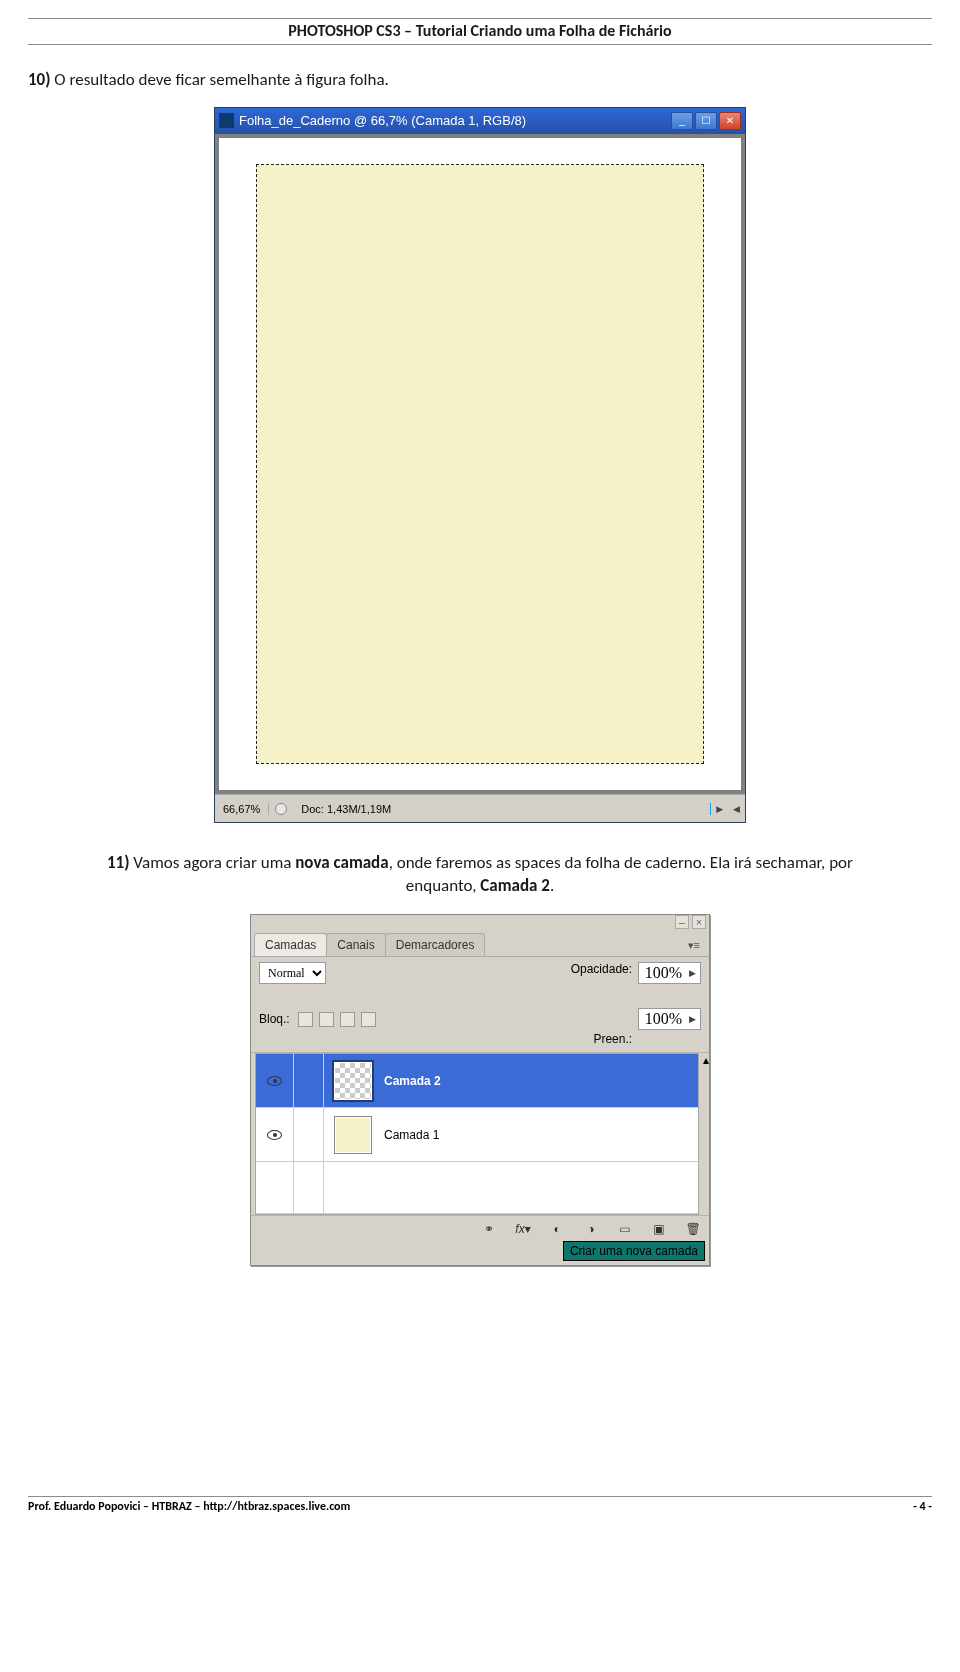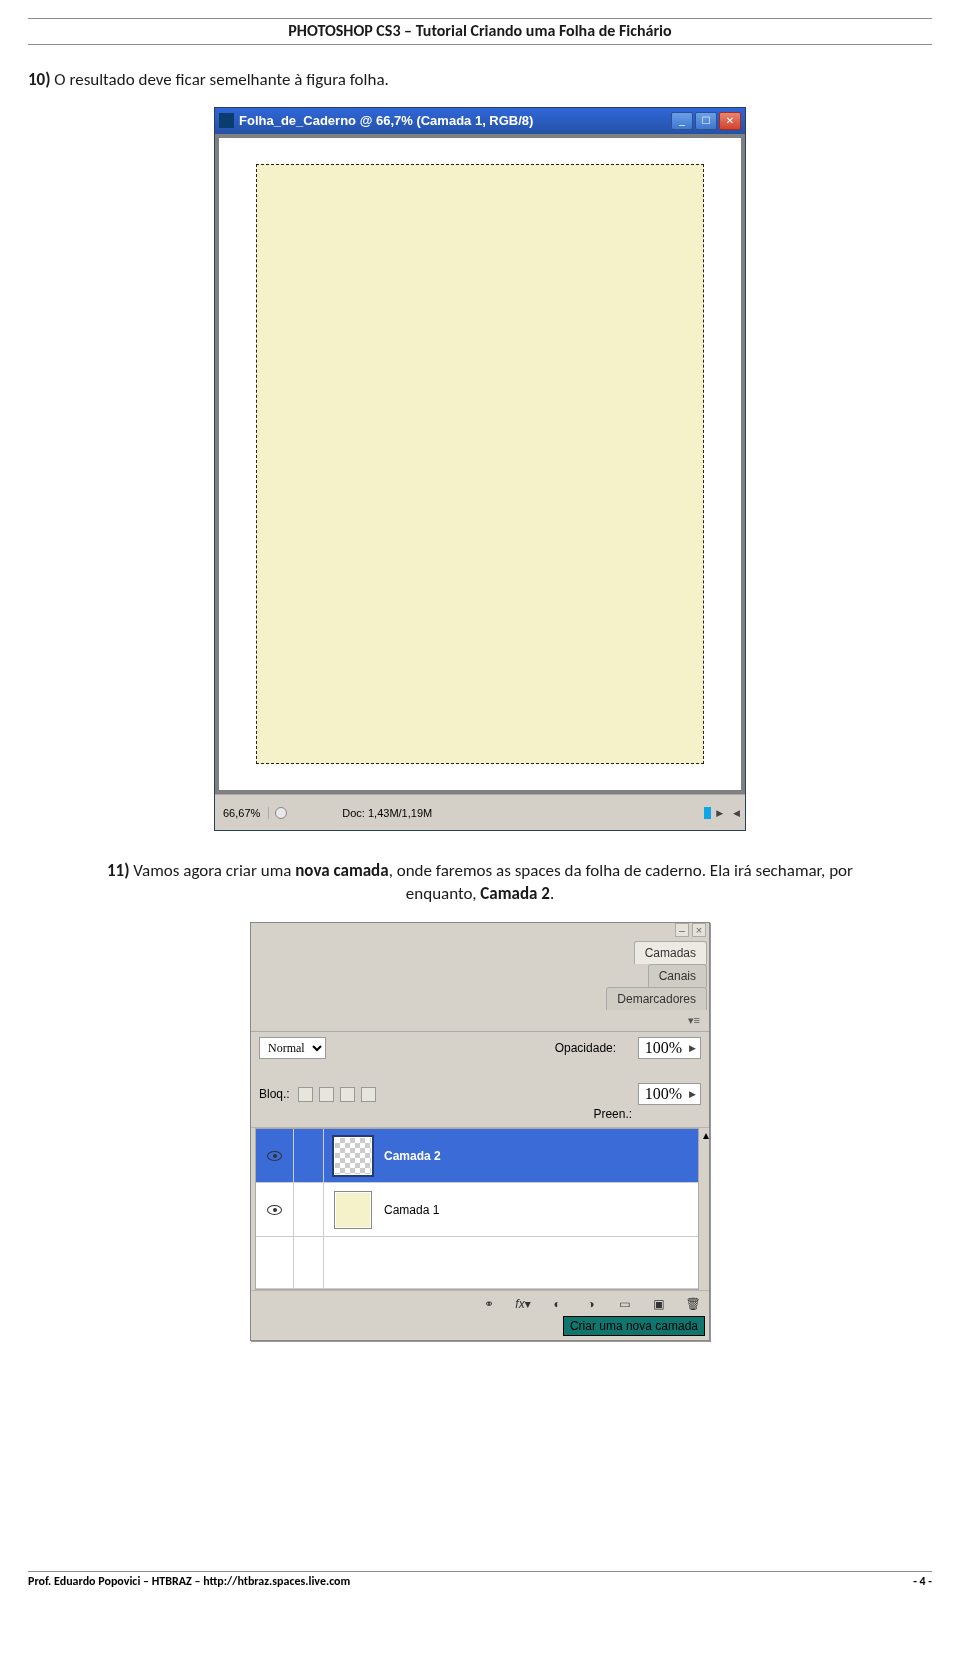--- a/index.html
+++ b/index.html
@@ -46,21 +46,21 @@
   .ps-titlebar .ps-appicon {
     width: 15px; height: 15px;
     background: #0a3c6e;
     margin-right: 5px;
   }
   .ps-titlebar .ps-title {
     flex: 1;
     color: #fff;
     font-family: Tahoma, Verdana, sans-serif;
     font-size: 13px;
-    font-weight: 700;
+    font-weight: 400;
   }
   .wincontrols { display:flex; gap:2px; }
   .wincontrols div {
     width: 22px; height: 18px;
     background: linear-gradient(#6a9fe8,#3f77cf);
     border:1px solid #2a4f92;
     border-radius: 2px;
     color:#fff; font-size:10px;
     display:flex; align-items:center; justify-content:center;
     font-family: Tahoma, sans-serif;
@@ -77,29 +77,29 @@
     position: relative;
   }
   .ps-selection {
     position: absolute;
     left: 7%; right: 7%; top: 4%; bottom: 4%;
     background: #f5f2ca;
     border: 1.5px dashed #222;
   }
   .ps-statusbar {
     display:flex; align-items:center;
-    height:36px;
+    height:28px;
     background:#d4d0c8;
     border-top:1px solid #aaa;
     font-family: Tahoma, sans-serif;
     font-size: 11px;
     color:#000;
   }
   .ps-statusbar .zoom { padding:0 8px; border-right:1px solid #aaa; }
-  .ps-statusbar .docinfo { flex:1; padding:0 8px; border-right:7px solid #0ea5e9;margin-left:41px; }
+  .ps-statusbar .docinfo { flex:1; padding:0 8px; border-right:1px solid #0ea5e9; }
   .ps-statusbar .sb-icon { width:12px; height:12px; margin:0 6px; border:1px solid #888; border-radius:50%; background:#e8e8e8; }
   .ps-statusbar .tri { font-size:9px; color:#444; padding:0 5px; }
 
   
   .layers-panel {
     width: 460px;
     margin: 16px auto;
     background: #d6d2ca;
     border: 1px solid #888;
     font-family: Tahoma, Verdana, sans-serif;
@@ -114,34 +114,33 @@
     width:14px;height:14px;color:#666;border:1px solid #aaa;
     display:flex;align-items:center;justify-content:center;font-size:11px;
     margin-left:3px;background:#e6e2da;
   }
   .tabs-row {
     display:flex; align-items:flex-end; gap:0;
     padding: 0 3px;
     border-bottom: 1px solid #aaa;
     background:#d6d2ca;
     position:relative;
-    flex-direction:column;
   }
   .tab {
     padding: 4px 10px 4px 10px;
     border: 1px solid #aaa;
     border-bottom: none;
     background: #cfccc3;
     border-radius: 3px 3px 0 0;
     margin-right: -1px;
     color:#333;
   }
   .tab.active { background: #eceae3; font-weight:400; z-index:1; }
   .tabs-row .menu-icon { margin-left:auto; padding:4px 6px; font-size:11px; color:#555;}
-  .panel-controls { padding: 5px 8px; display:flex; align-items:center; gap:22px; }
+  .panel-controls { padding: 5px 8px; display:flex; align-items:flex-start; gap:6px; }
   .panel-controls select {
     font-family: Tahoma; font-size:12px;
     height:22px; border:1px solid #9a9a9a;background:#fff;
     padding:1px 4px;
   }
   .panel-controls .opacity-label { margin-left:auto; }
   .num-input {
     display:flex; align-items:center;
     border:1px solid #9a9a9a;background:#fff;height:22px;
   }

